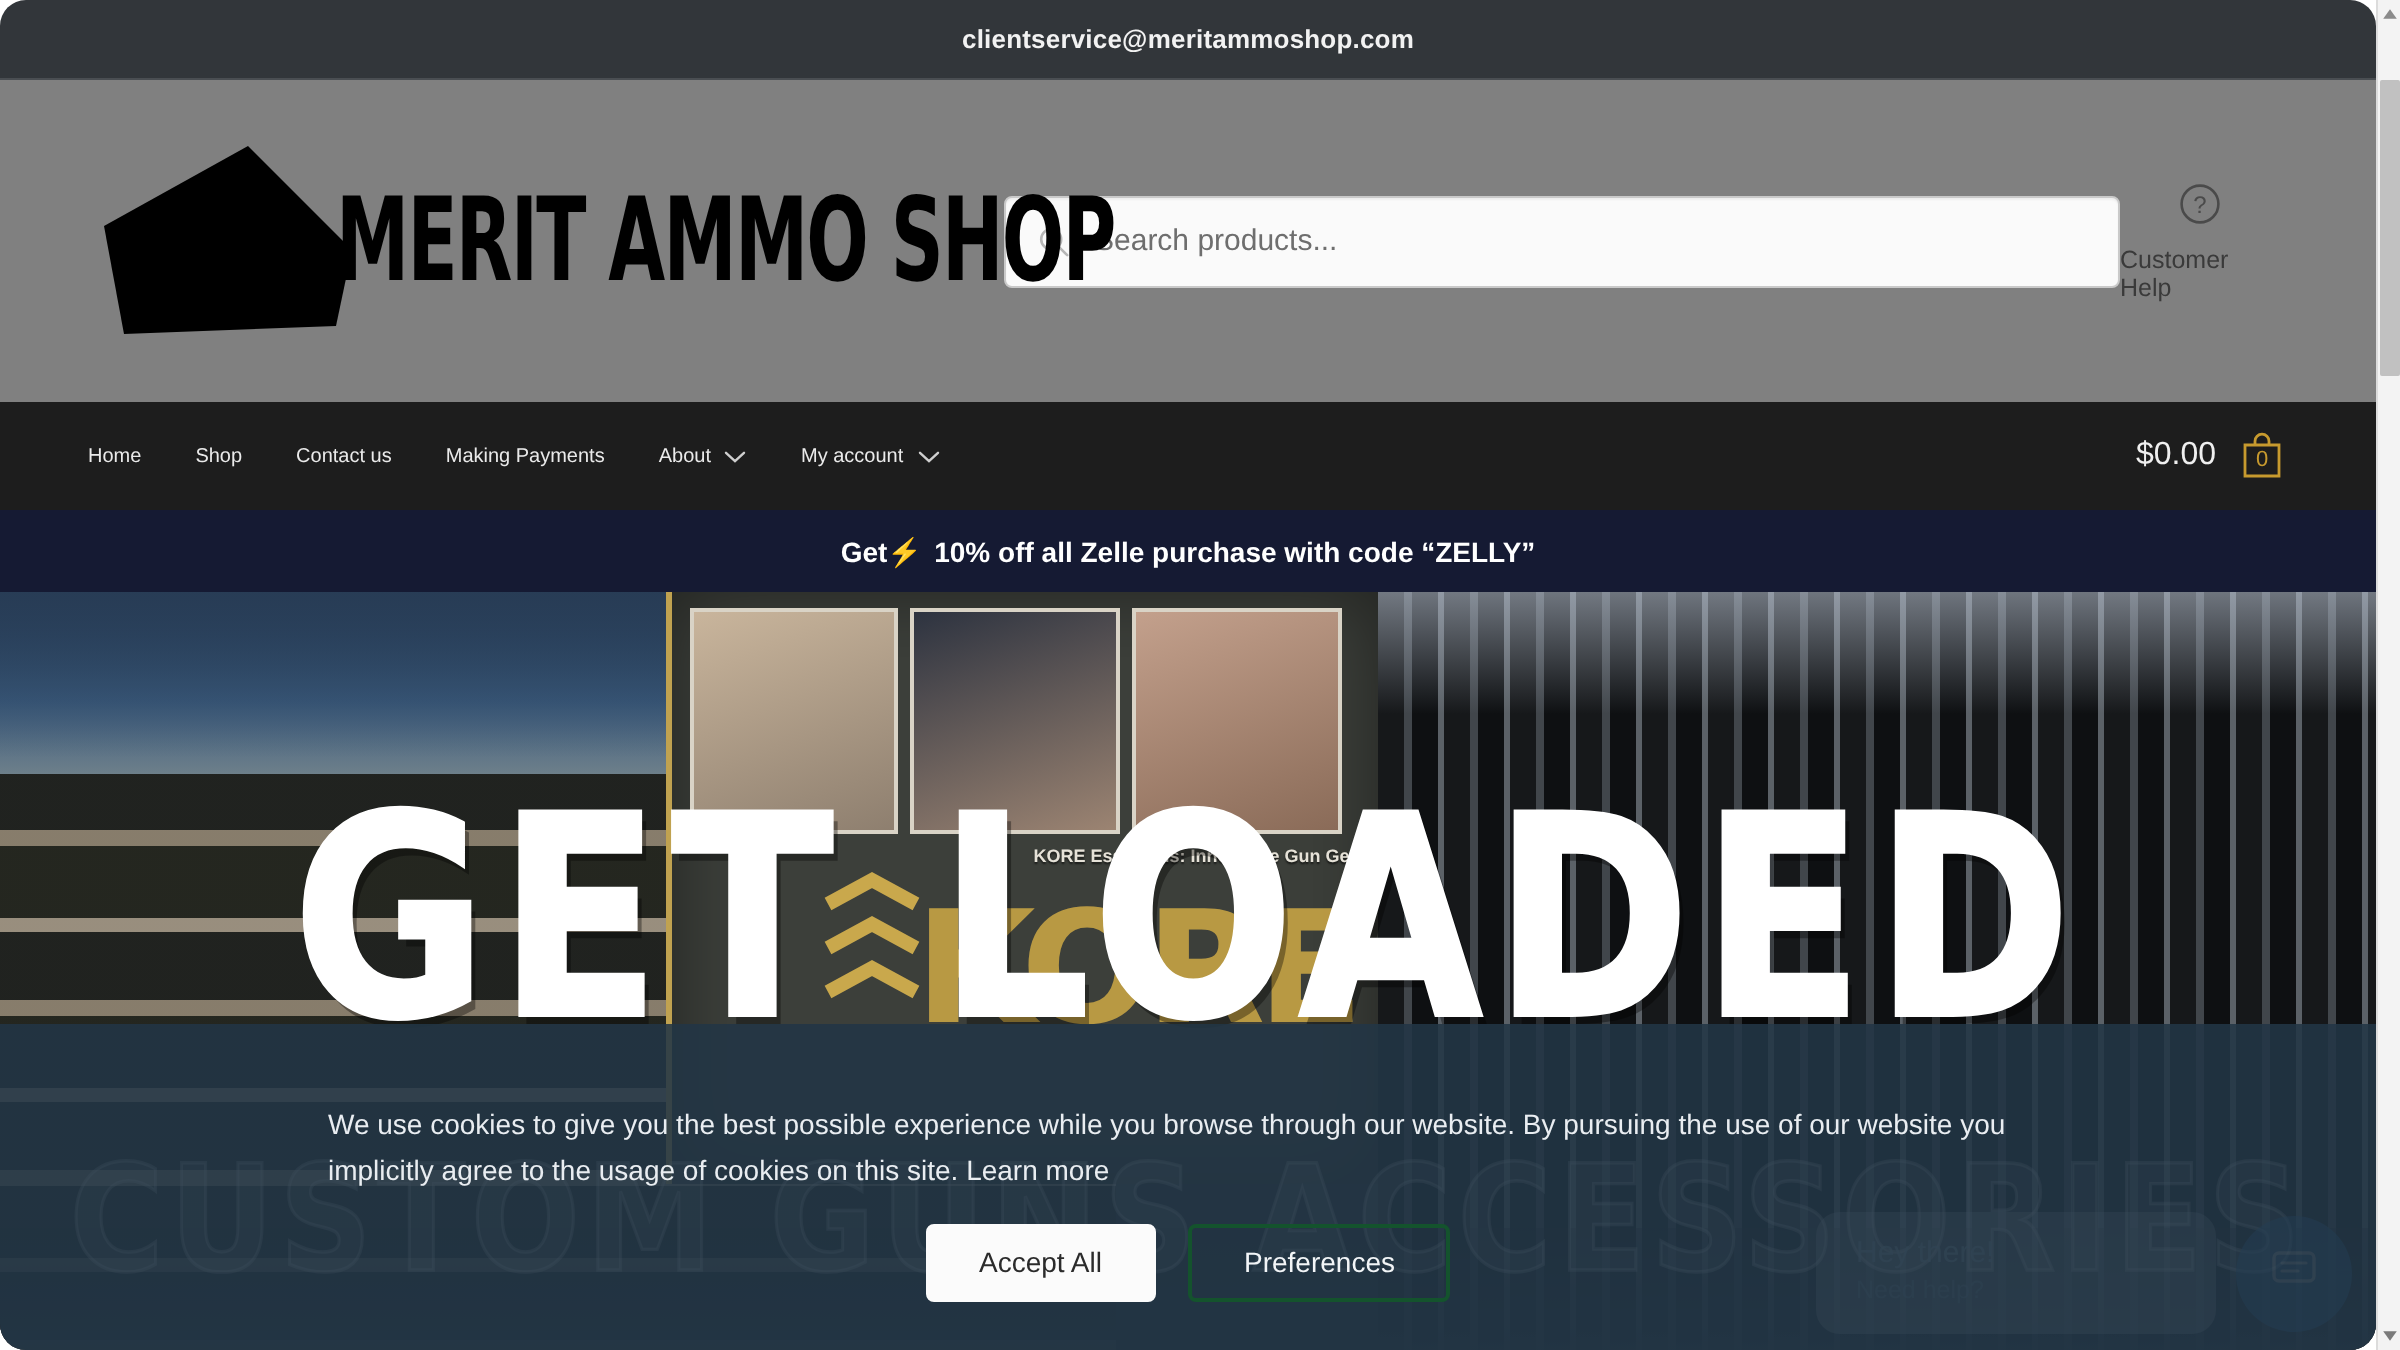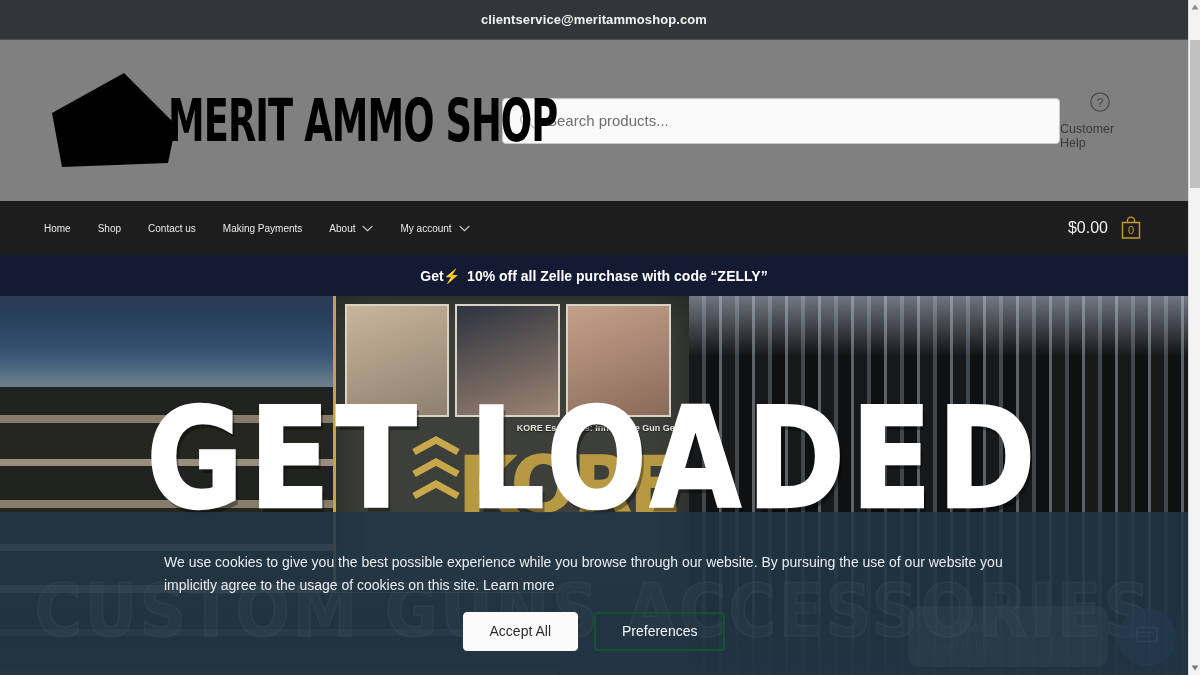--- a/index.html
+++ b/index.html
@@ -12,20 +12,21 @@
   .viewport {
     position: relative;
     width: 1200px; height: 675px;
     overflow: hidden;
   }
   .page {
     position: absolute;
     left: 0; top: 0;
     width: 1188px; height: 675px;
     overflow: hidden;
+    border-radius: 13px;
   }
 
   
   .topbar {
     height: 40px;
     background: #32363a;
     display: flex;
     align-items: center;
     justify-content: center;
     border-bottom: 1px solid #4a4e52;

